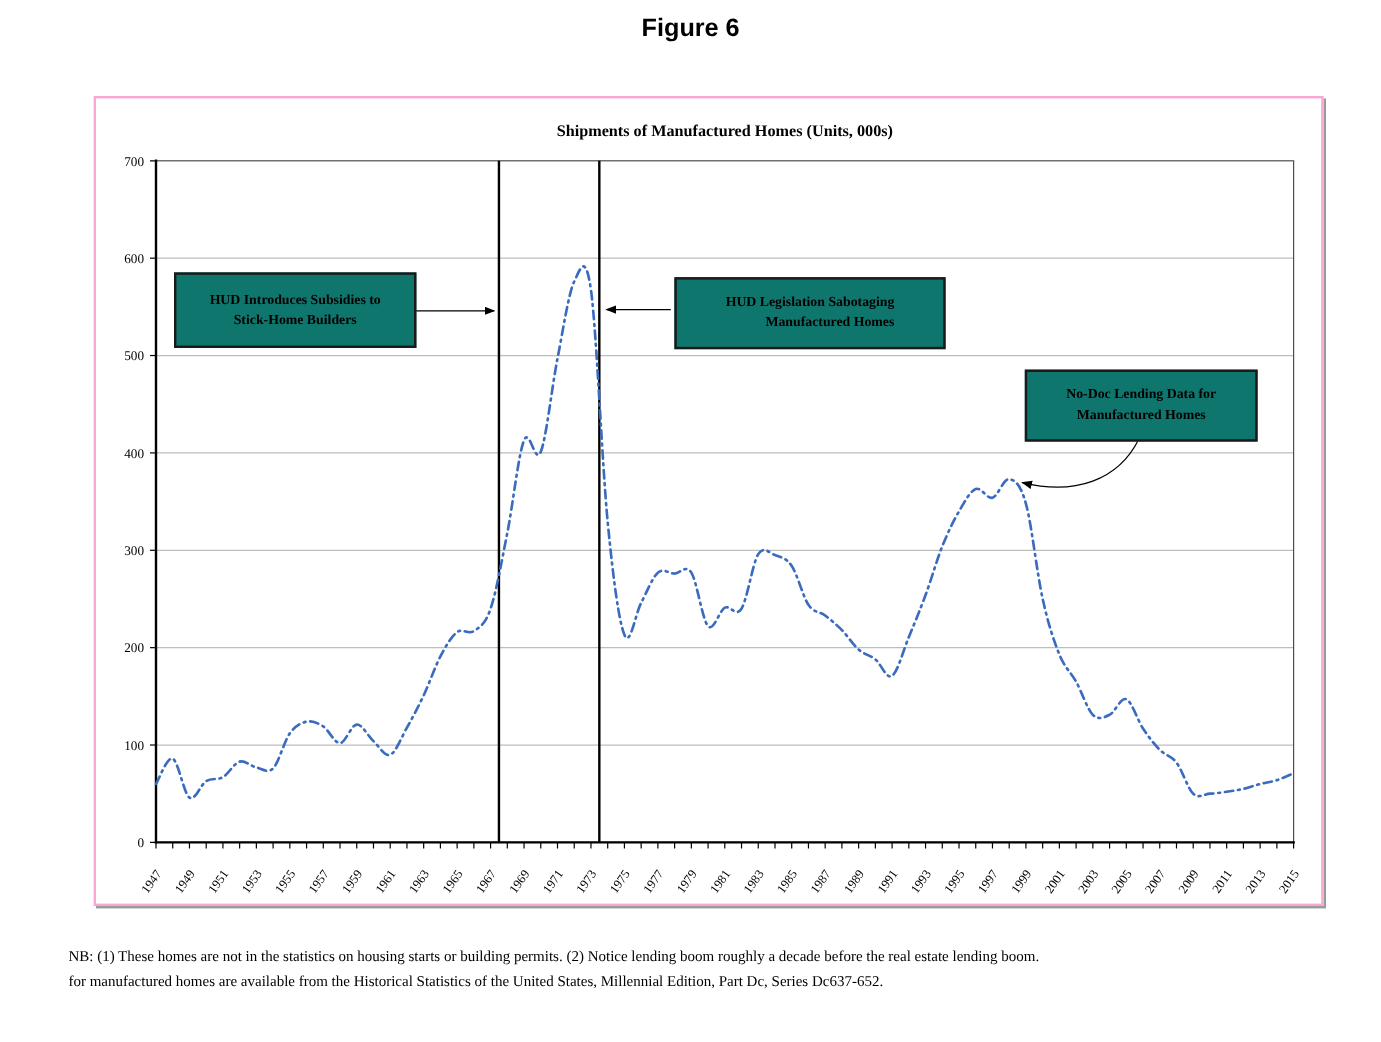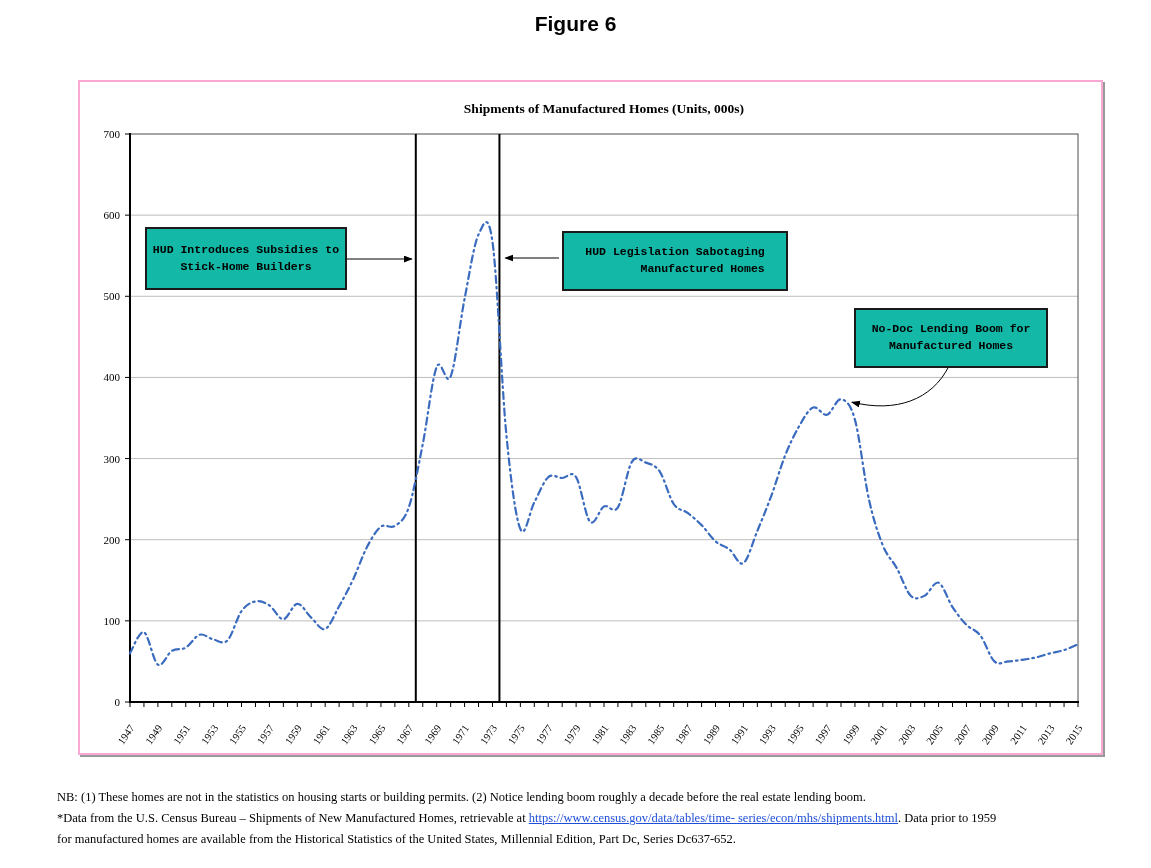--- a/index.html
+++ b/index.html
@@ -3,23 +3,23 @@
 <meta charset="utf-8">
 <style>
   html,body{margin:0;padding:0;background:#ffffff;}
   #page{position:relative;width:1151px;height:868px;background:#fff;
         font-family:"Liberation Serif",serif;color:#000;overflow:hidden;}
   #figure-label{position:absolute;top:12px;left:0;width:100%;text-align:center;
         font-family:"Liberation Sans",sans-serif;font-weight:bold;font-size:21px;}
   #chart-box{position:absolute;left:78px;top:80px;width:1021px;height:671px;
         background:#fff;border:2px solid #f9a8d4;box-shadow:2px 2px 0 #9a9a9a;}
   #chart-svg{position:absolute;left:0;top:0;}
-  .ann{position:absolute;border:2px solid #1a1a1a;background:#14b8a6;
+  .ann{position:absolute;border:2px solid #1a1a1a;background:#0f766e;
         display:flex;align-items:center;justify-content:center;text-align:center;
-        font-weight:bold;font-size:11.5px;line-height:1.45;white-space:pre-line;font-family:Liberation Mono, monospace;}
+        font-weight:bold;font-size:11.5px;line-height:1.45;white-space:pre-line;}
   #ann-1{left:65px;top:145px;width:198px;height:59px;}
   #ann-2{left:482px;top:149px;width:222px;height:56px;text-align:right;}
   #ann-3{left:774px;top:226px;width:190px;height:56px;}
   #notes{position:absolute;left:57px;top:787px;width:1094px;font-size:12.5px;line-height:21px;}
   #notes div{white-space:nowrap;}
   a.census{color:#1f4fd8;text-decoration:underline;}
 </style>
 </head>
 <body>
 
@@ -181,22 +181,21 @@
         <g>
           <line x1="266" y1="177" x2="331.79411764705884" y2="177" stroke="#000" stroke-width="1" marker-end="url(#ah)"></line>
           <line x1="479" y1="176" x2="425.44117647058823" y2="176" stroke="#000" stroke-width="1" marker-end="url(#ah)"></line>
           <path d="M869,284 C852,318 816,331 771.9705882352941,320.1485714285714" fill="none" stroke="#000" stroke-width="1" marker-end="url(#ah)"></path>
         </g>
       </svg>
     <div class="ann" id="ann-1">HUD Introduces Subsidies to
 Stick-Home Builders</div>
     <div class="ann" id="ann-2">HUD Legislation Sabotaging
 Manufactured Homes</div>
-    <div class="ann" id="ann-3">No-Doc Lending Boom for
+    <div class="ann" id="ann-3">No-Doc Lending Data for
 Manufactured Homes</div>
   </div>
 
   <div id="notes">
     <div>NB: (1) These homes are not in the statistics on housing starts or building permits. (2) Notice lending boom roughly a decade before the real estate lending boom.</div>
-    <div><span>*Data from the U.S. Census Bureau – Shipments of New Manufactured Homes, retrievable at </span><a class="census" href="#">https://www.census.gov/data/tables/time- series/econ/mhs/shipments.html</a><span>. Data prior to 1959</span></div>
     <div>for manufactured homes are available from the Historical Statistics of the United States, Millennial Edition, Part Dc, Series Dc637-652.</div>
   </div>
 </div>
 
 </body></html>

